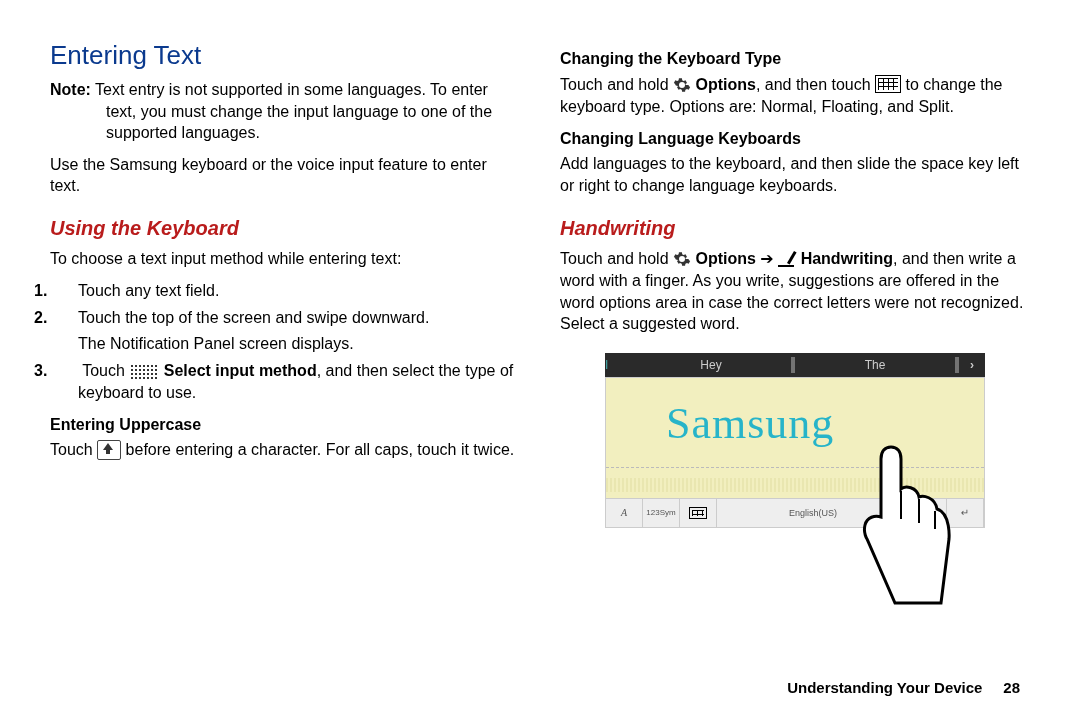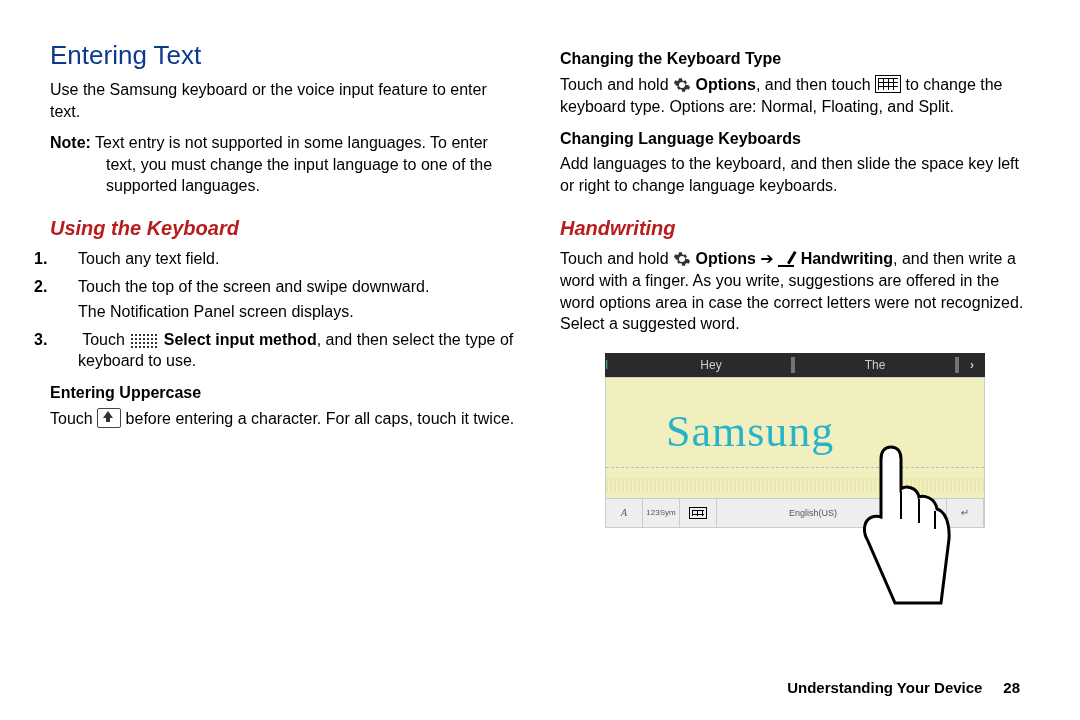--- a/index.html
+++ b/index.html
@@ -151,21 +151,21 @@
   }
   .hw-stripe{
     position:absolute; left:0; right:0; bottom:6px; height:14px;
     background: repeating-linear-gradient(90deg,#e9e6b0,#e9e6b0 2px,#f2efbf 2px,#f2efbf 4px);
   }
   .hw-word {
     font-family: "Comic Sans MS", cursive;
     color:#27b4c9;
     font-size:44px;
     position:absolute;
-    left:60px; top:24px;
+    left:60px; top:16px;
     letter-spacing:1px;
   }
   .hw-bottom{
     background:#eee;
     height:28px;
     border:1px solid #ccc;
     border-top:none;
     display:flex;
     align-items:center;
     font-size:10px;
@@ -181,27 +181,28 @@
     height:170px;
   }
 </style>
 </head>
 <body>
 
 <div class="page">
 
   <div class="col">
     <div class="h1">Entering Text</div>
-    <div class="para">Use the Samsung keyboard or the voice input feature to enter text.</div>
     <div class="para note">
       <span class="bold">Note:</span>
       <span>Text entry is not supported in some languages. To enter text, you must change the input language to one of the supported languages.</span>
     </div>
+    <div class="para">Use the Samsung keyboard or the voice input feature to enter text.</div>
 
     <div class="h2">Using the Keyboard</div>
+    <div class="para">To choose a text input method while entering text:</div>
     <ol class="steps">
       <li><span class="num">1.</span><span>Touch any text field.</span></li>
       <li><span class="num">2.</span><span>Touch the top of the screen and swipe downward.</span>
         <div style="text-indent:0; margin-top:4px;">The Notification Panel screen displays.</div>
       </li>
       <li><span class="num">3.</span><span> Touch </span><span class="inline-icon dots-icon"></span> <span class="bold">Select input method</span><span>, and then select the type of keyboard to use.</span></li>
     </ol>
 
     <div class="h3">Entering Uppercase</div>
     <div class="para">

